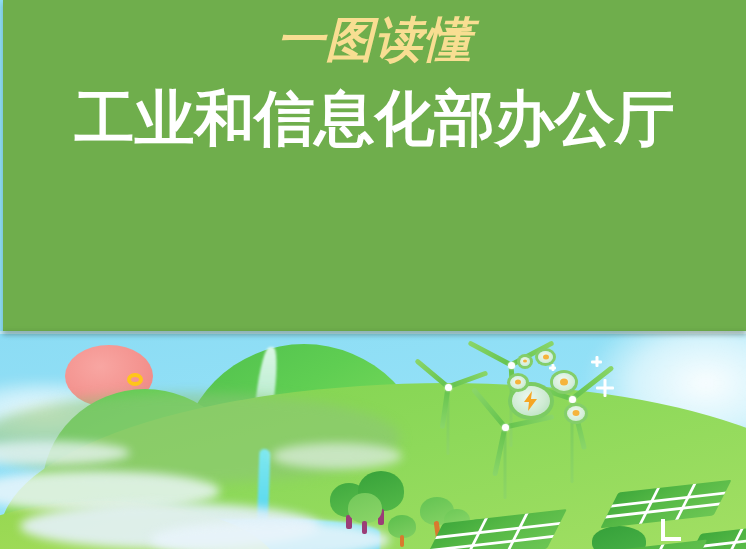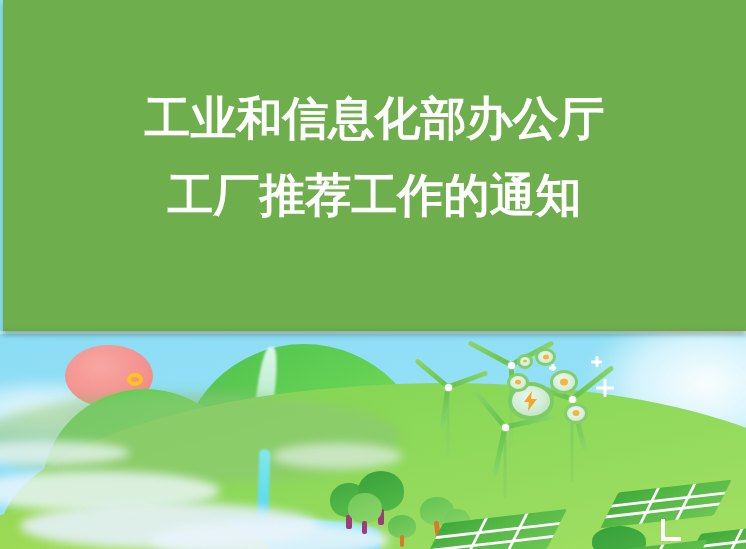--- a/index.html
+++ b/index.html
@@ -57,21 +57,21 @@
     position: absolute;
     top: 80px;
     left: 0;
     width: 100%;
     text-align: center;
     z-index: 31;
   }
   .title-line {
     display: block;
     color: #ffffff;
-    font-size: 46px;
+    font-size: 60px;
     line-height: 77px;
     font-weight: 700;
     letter-spacing: 0px;
     white-space: nowrap;
     font-family: "DejaVu Sans", "Liberation Sans", sans-serif;
   }
 
   
   .scene {
     position: absolute;
@@ -384,23 +384,23 @@
     border-radius: 50% 50% 40% 40%;
     background: linear-gradient(160deg, #35A03A 0%, #49B246 100%);
   }
 </style>
 </head>
 <body>
 
 <div class="poster">
 
   <div class="header-panel">
+    <div class="kicker">一图读懂</div>
     <div class="title-block">
       <span class="title-line">工业和信息化部办公厅</span>
-      <span class="title-line">工厂推荐工作的通知</span>
     </div>
   </div>
 
   <div class="scene">
 
     <div class="sky"></div>
     <div class="sky-topline"></div>
 
     <div class="cloud-tr"></div>
     <div class="cloud-ml"></div>

